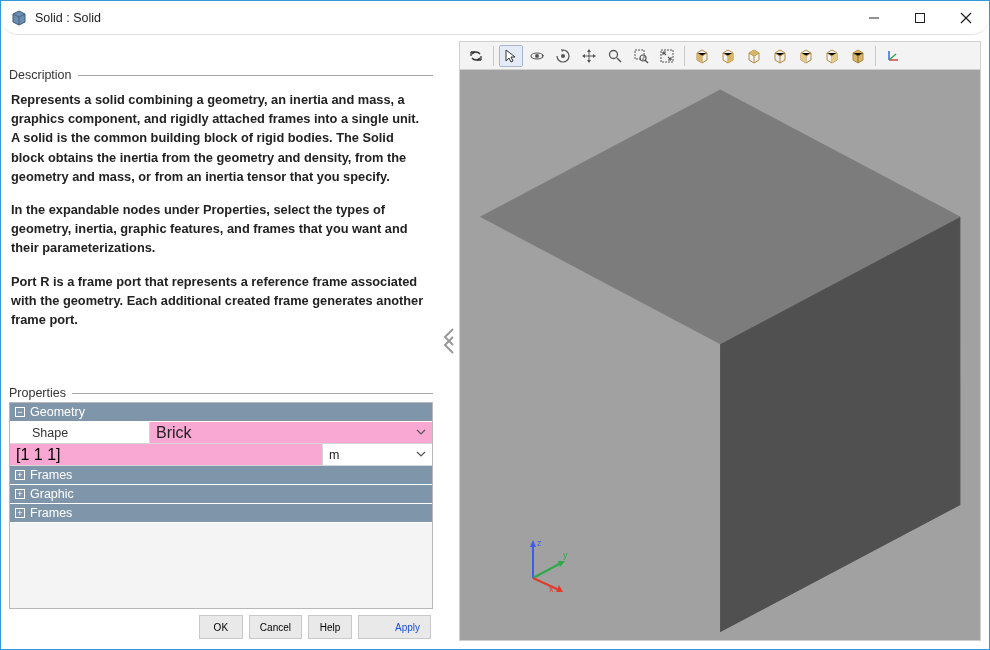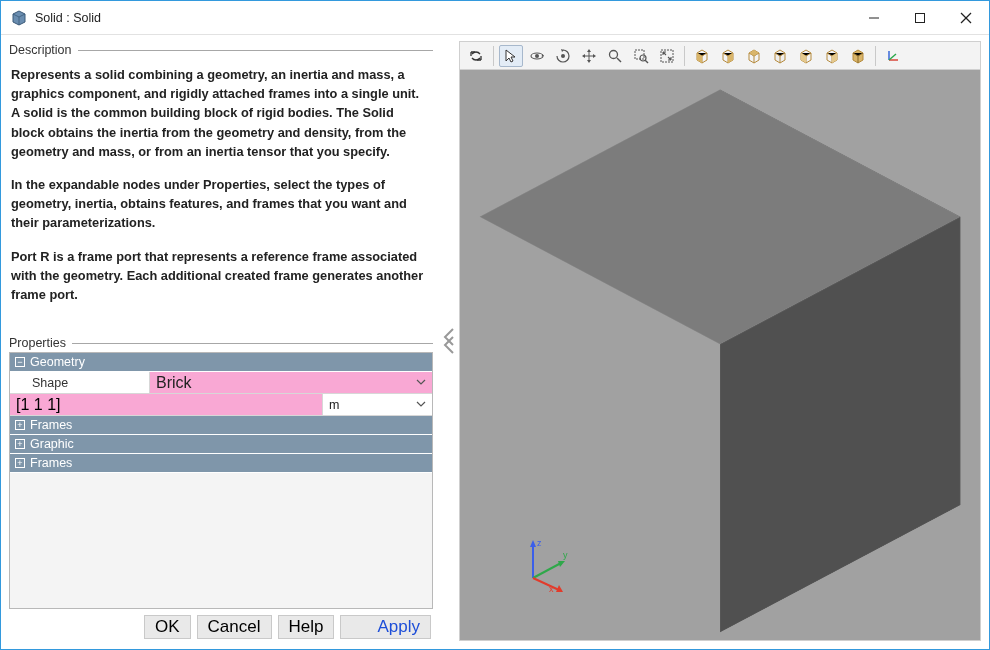--- a/index.html
+++ b/index.html
@@ -18,20 +18,21 @@
     position: relative;
     display: flex;
     flex-direction: column;
   }
   .titlebar {
     height: 34px;
     background: #fff;
     display: flex;
     align-items: center;
     border-bottom: 1px solid #e2e2e2;
+    border-radius: 17px;
   }
   .titlebar-icon {
     width: 16px; height: 16px;
     margin: 0 8px 0 10px;
     display: flex; align-items: center; justify-content: center;
   }
   .title-text { flex: 0 0 auto; }
   .title-spacer { flex: 1; }
   .win-btn {
     width: 46px; height: 32px;
@@ -61,20 +62,21 @@
     min-width: 0;
     border: 1px solid #cfcfcf;
   }
 
   
   .legend-row {
     display: flex;
     align-items: center;
     height: 18px;
     gap: 6px;
+    margin-top: 25px;
   }
   .legend-row .legend-label { color: #333; }
   .legend-row .rule {
     flex: 1;
     height: 0;
     border-top: 1px solid #a7a7a7;
     margin-top: 1px;
   }
 
   .desc-text {
@@ -169,21 +171,21 @@
     display: flex;
     justify-content: flex-end;
     gap: 6px;
     padding: 6px 2px 2px 2px;
   }
   .btn {
     min-width: 44px;
     height: 24px;
     background: #e9e9e9;
     border: 1px solid #c9c9c9;
-    font-size: 17px;
+    font-size: 10px;
     padding: 0 10px;
     cursor: default;
   }
   .btn.disabled { color: #1d4ed8; padding-left: 36px; }
 
   .collapse-handle {
     width: 20px;
     display: flex;
     align-items: center;
     justify-content: center;
@@ -294,21 +296,21 @@
 
     <div class="left-panel">
 
       <div class="legend-row">
         <span class="legend-label">Description</span>
         <span class="rule"></span>
       </div>
 
       <div class="desc-text">
         <p>Represents a solid combining a geometry, an inertia and mass, a graphics component, and rigidly attached frames into a single unit. A solid is the common building block of rigid bodies. The Solid block obtains the inertia from the geometry and density, from the geometry and mass, or from an inertia tensor that you specify.</p>
-        <p>In the expandable nodes under Properties, select the types of geometry, inertia, obtains features, and frames that you want and their parameterizations.</p>
+        <p>In the expandable nodes under Properties, select the types of geometry, inertia, graphic features, and frames that you want and their parameterizations.</p>
         <p>Port R is a frame port that represents a reference frame associated with the geometry. Each additional created frame generates another frame port.</p>
       </div>
 
       <div class="legend-row">
         <span class="legend-label">Properties</span>
         <span class="rule"></span>
       </div>
 
       <div class="prop-grid">
 

